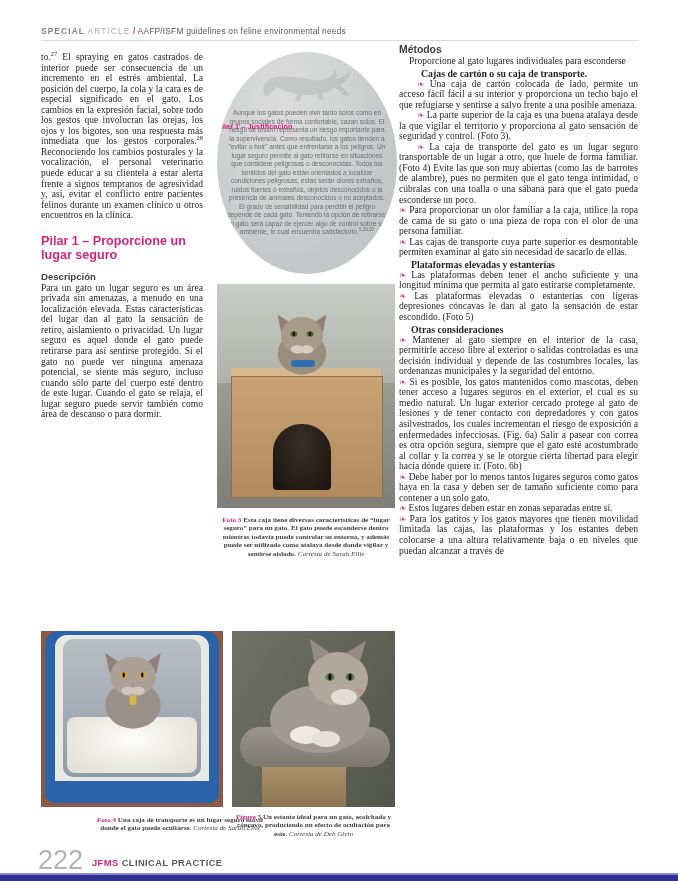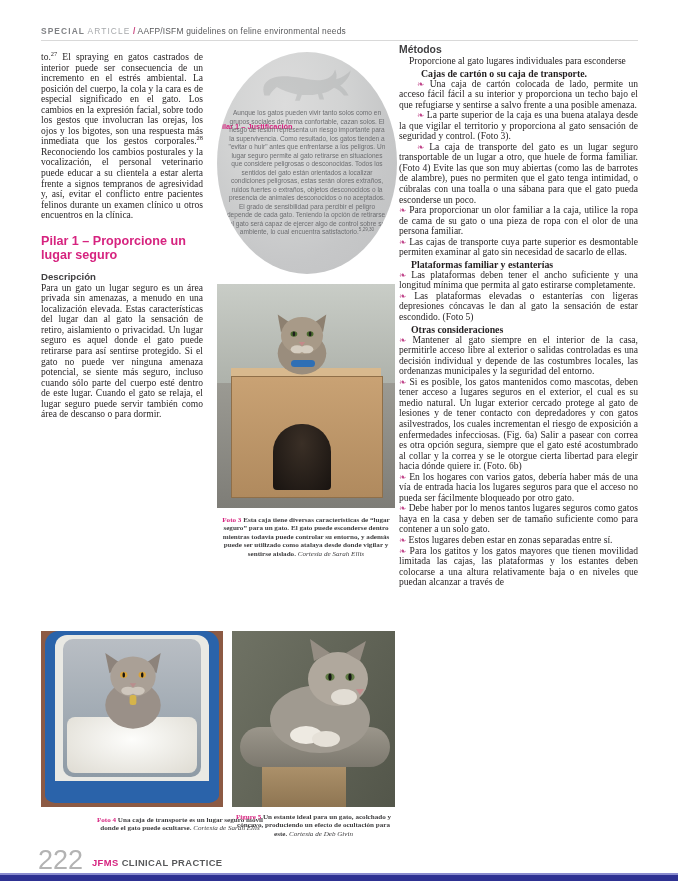--- a/index.html
+++ b/index.html
@@ -282,31 +282,30 @@
     <div class="r-h2" style="text-indent:10px;">Cajas de cartón o su caja de transporte.</div>
 
     <div class="body-txt">
       <p style="text-indent:18px;"><span class="bull">❧</span> <span>Una caja de cartón colocada de lado, permite un acceso fácil fácil a su interior y proporciona un techo bajo el que refugiarse y sentirse a salvo frente a una posible amenaza.</span></p>
       <p style="text-indent:18px;"><span class="bull">❧</span> <span>La parte superior de la caja es una buena atalaya desde la que vigilar el territorio y proporciona al gato sensación de seguridad y control. (Foto 3).</span></p>
       <p style="text-indent:18px;"><span class="bull">❧</span> <span>La caja de transporte del gato es un lugar seguro transportable de un lugar a otro, que huele de forma familiar. (Foto 4) Evite las que son muy abiertas (como las de barrotes de alambre), pues no permiten que el gato tenga intimidad, o cúbralas con una toalla o una sábana para que el gato pueda esconderse un poco.</span></p>
       <p><span class="bull">❧</span> <span>Para proporcionar un olor familiar a la caja, utilice la ropa de cama de su gato o una pieza de ropa con el olor de una persona familiar.</span></p>
       <p><span class="bull">❧</span> <span>Las cajas de transporte cuya parte superior es desmontable permiten examinar al gato sin necesidad de sacarlo de ellas.</span></p>
     </div>
 
-    <div class="r-h2">Plataformas familiar y estanterías</div>
+    <div class="r-h2">Plataformas elevadas y estanterías</div>
     <div class="body-txt">
       <p><span class="bull">❧</span> <span>Las plataformas deben tener el ancho suficiente y una longitud mínima que permita al gato estirarse completamente.</span></p>
       <p><span class="bull">❧</span> <span>Las plataformas elevadas o estanterías con ligeras depresiones cóncavas le dan al gato la sensación de estar escondido. (Foto 5)</span></p>
     </div>
 
     <div class="r-h2">Otras consideraciones</div>
     <div class="body-txt">
       <p><span class="bull">❧</span> <span>Mantener al gato siempre en el interior de la casa, permitirle acceso libre al exterior o salidas controladas es una decisión individual y depende de las costumbres locales, las ordenanzas municipales y la seguridad del entorno.</span></p>
       <p><span class="bull">❧</span> <span>Si es posible, los gatos mantenidos como mascotas, deben tener acceso a lugares seguros en el exterior, el cual es su medio natural. Un lugar exterior cercado protege al gato de lesiones y de tener contacto con depredadores y con gatos asilvestrados, los cuales incrementan el riesgo de exposición a enfermedades infecciosas. (Fig. 6a) Salir a pasear con correa es otra opción segura, siempre que el gato esté acostumbrado al collar y la correa y se le otorgue cierta libertad para elegir hacia dónde quiere ir. (Foto. 6b)</span></p>
-      <p><span class="bull">❧</span> <span>En los hogares con varios gatos, debería haber más de una vía de entrada hacia los lugares seguros para que el acceso no pueda ser fácilmente bloqueado por otro gato.</span></p>
       <p><span class="bull">❧</span> <span>Debe haber por lo menos tantos lugares seguros como gatos haya en la casa y deben ser de tamaño suficiente como para contener a un solo gato.</span></p>
       <p><span class="bull">❧</span> <span>Estos lugares deben estar en zonas separadas entre sí.</span></p>
       <p><span class="bull">❧</span> <span>Para los gatitos y los gatos mayores que tienen movilidad limitada las cajas, las plataformas y los estantes deben colocarse a una altura relativamente baja o en niveles que puedan alcanzar a través de</span></p>
     </div>
   </div>
 
   <div class="footer-num">222</div>
   <div class="footer-txt">
     <span class="jf">JFMS</span>
     <span>CLINICAL PRACTICE</span>

